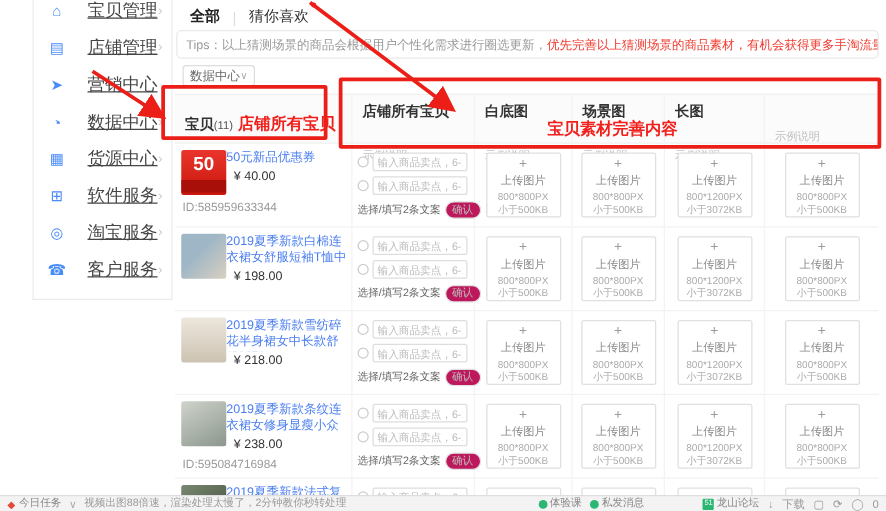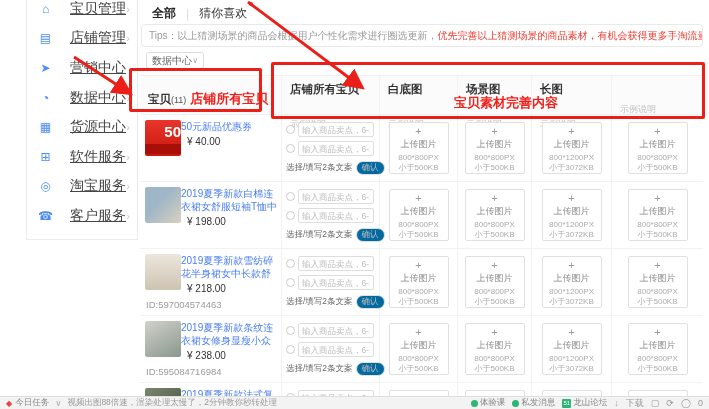--- a/index.html
+++ b/index.html
@@ -42,21 +42,21 @@
   .hsub { font-size:9px; color:#c0c0c0; margin-top:21px; }
   .c1{width:142px}.c2{width:98px}.c3{width:78px}.c4{width:74px}.c5{width:80px}.c6{width:91px}
   .trow { display:flex; height:67px; border-bottom:1px solid #f2f2f2; }
   .tcell { border-right:1px solid #f3f3f3; height:100%; }
   .tcell:last-child { border-right:none; }
 
   
   .prod { padding:5px 3px 0 5px; font-size:10px; position:relative; }
   .thumb { width:36px; height:36px; float:left; border-radius:2px; position:relative; overflow:hidden; }
   .coupon { background:linear-gradient(#e9352b,#c8170f); color:#fff; text-align:center; }
-  .coupon .big { font-size:15px; font-weight:bold; line-height:24px; display:block;text-align:right; }
+  .coupon .big { font-size:15px; font-weight:bold; line-height:24px; display:block; }
   .coupon .strip { background:#a80f08; height:10px; font-size:6px; line-height:10px; }
   .photo2 { background:linear-gradient(135deg,#9fb6c6 40%,#d9d0c1); }
   .photo3 { background:linear-gradient(#ece6dc,#cdc3b2); }
   .photo4 { background:linear-gradient(150deg,#cfd3cb,#8b968c); }
   .photo5 { background:linear-gradient(140deg,#78876f,#44503f); }
   .ptitle { color:#4a7ef0; line-height:1.3; cursor:pointer;
     height:27px; overflow:hidden; }
   .ptitle.one { height:14px; }
   .pprice { margin-left:42px; color:#333; margin-top:2px; }
   .pid { clear:both; color:#9b9b9b; font-size:9.5px; padding-top:5px; padding-left:1px; }
@@ -65,21 +65,21 @@
   .copy { padding:7px 4px 0 4px; }
   .inputrow { display:flex; align-items:center; margin-bottom:4px; }
   .ckc { width:9px; height:9px; border:1px solid #ccc; border-radius:50%;
     flex:0 0 9px; cursor:pointer; background:#fff; }
   .copy-input { width:76px; height:15px; margin-left:3px; border:1px solid #ddd;
     border-radius:2px; font-size:8.5px; color:#555; padding:0 3px; outline:none; }
   .copy-input::placeholder { color:#bbb; }
   .copyfoot { display:flex; align-items:center; margin-top:5px; white-space:nowrap; }
   .copyhint { font-size:8.5px; color:#666; }
   .btn-ok { font-size:8.5px; color:#bbb; border:1px solid #e0e0e0; border-radius:8px;
-    padding:0 5px; margin-left:3px; background:#0369a1; cursor:pointer; }
+    padding:0 5px; margin-left:3px; background:#be185d; cursor:pointer; }
   .btn-cancel { font-size:8.5px; color:#4a7ef0; margin-left:4px; cursor:pointer; }
 
   
   .upwrap { display:flex; align-items:center; justify-content:center; height:100%; }
   .upload { width:60px; height:52px; border:1px solid #e0e0e0; border-radius:2px;
     background:#fff; text-align:center; cursor:pointer; padding-top:3px; }
   .up-plus { color:#9a9a9a; font-size:11px; line-height:11px; }
   .up-label { color:#8a8a8a; font-size:9px; margin-top:1px; }
   .up-spec { color:#ababab; font-size:8px; line-height:1.25; margin-top:2px; }
 
@@ -195,20 +195,21 @@
   </div>
   <div id="tbody">
       <div class="trow">
         <div class="tcell c1 prod">
           <div class="thumb coupon">
             <span class="big">50</span>
             <div class="strip"></div>
           </div>
           <div class="ptitle one">50元新品优惠券</div>
           <div class="pprice">¥ 40.00</div>
+          <div class="pid">ID:585959633344</div>
         </div>
         <div class="tcell c2 copy">
           <div class="inputrow">
             <span class="ckc"></span>
             <input class="copy-input" placeholder="输入商品卖点，6-12字" style="">
           </div>
           <div class="inputrow">
             <span class="ckc"></span>
             <input class="copy-input" placeholder="输入商品卖点，6-12字" style="">
           </div>
@@ -319,21 +320,20 @@
               <div>小于500KB</div>
             </div>
           </div>
         </div>
       </div>
       <div class="trow">
         <div class="tcell c1 prod">
           <div class="thumb photo3"></div>
           <div class="ptitle">2019夏季新款雪纺碎花半身裙女中长款舒服版型</div>
           <div class="pprice">¥ 218.00</div>
-          <div class="pid">ID:597004574463</div>
         </div>
         <div class="tcell c2 copy">
           <div class="inputrow">
             <span class="ckc"></span>
             <input class="copy-input" placeholder="输入商品卖点，6-12字" style="">
           </div>
           <div class="inputrow">
             <span class="ckc"></span>
             <input class="copy-input" placeholder="输入商品卖点，6-12字" style="">
           </div>
@@ -481,21 +481,21 @@
             <div class="up-plus">+</div>
             <div class="up-label">上传图片</div>
           </div>
         </div>
       </div>
     </div>
 </div>
 
 <div class="anno-box" style="left:129px;top:68px;width:133px;height:44px;"></div>
 <div class="anno-box" style="left:271px;top:62px;width:434px;height:57px;"></div>
-<div class="anno-text" style="left:454px;top:94px;">宝贝素材完善内容</div>
+<div class="anno-text" style="left:438px;top:94px;">宝贝素材完善内容</div>
 <svg class="overlay" width="709" height="409">
   <defs>
     <marker id="ah" markerWidth="7" markerHeight="7" refX="5" refY="3.5" orient="auto">
       <polygon points="0 0, 7 3.5, 0 7" fill="#ec1f18"></polygon>
     </marker>
   </defs>
   <line x1="74" y1="57" x2="128" y2="92" stroke="#ec1f18" stroke-width="3" marker-end="url(#ah)"></line>
   <line x1="248" y1="2" x2="360" y2="86" stroke="#ec1f18" stroke-width="3" marker-end="url(#ah)"></line>
 </svg>
 
@@ -506,21 +506,21 @@
   <span style="color:#9a9a9a">视频出图88倍速，渲染处理太慢了，2分钟教你秒转处理</span>
   <span class="sb-right" id="sb-right">
       <span style="display: inline-flex; align-items: center;">
         <span class="gdot"></span>
         <span>体验课</span>
       </span>
       <span style="display: inline-flex; align-items: center;">
         <span class="gdot"></span>
         <span>私发消息</span>
       </span>
-      <span style="display: inline-flex; align-items: center;">
+      <span style="display: inline-flex; align-items: center; margin-left: 40px;">
         <span class="gsq">51</span>
         <span>龙山论坛</span>
       </span>
       <span class="sb-glyph">↓</span>
       <span class="sb-glyph">下载</span>
       <span class="sb-glyph">▢</span>
       <span class="sb-glyph">⟳</span>
       <span class="sb-glyph">◯</span>
       <span class="sb-glyph">0</span>
     </span>

